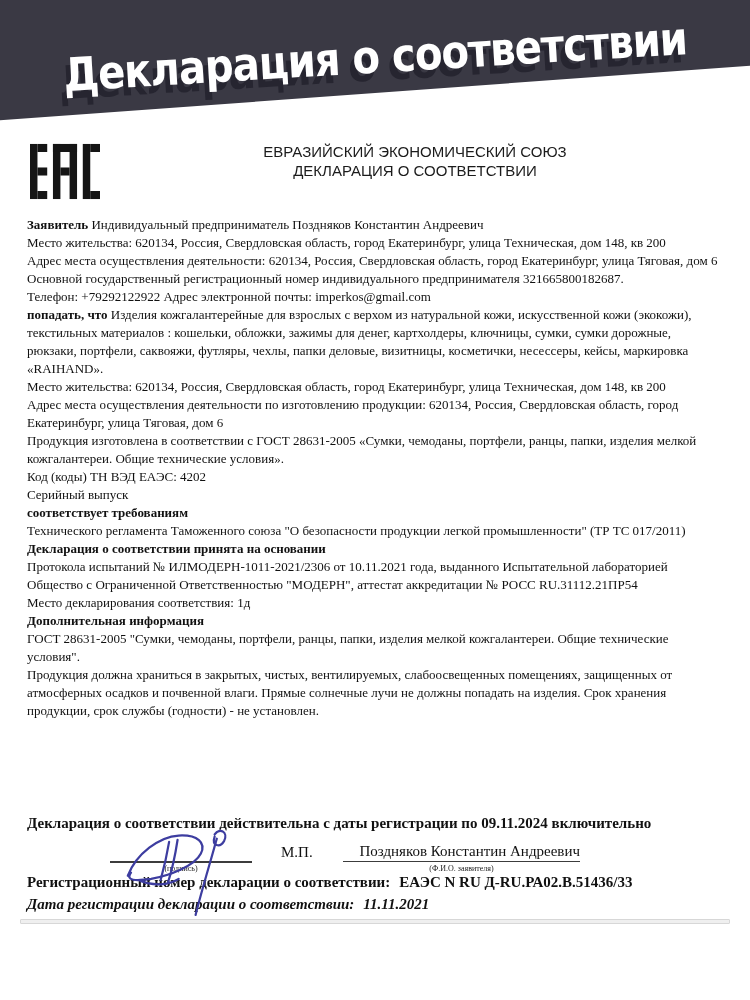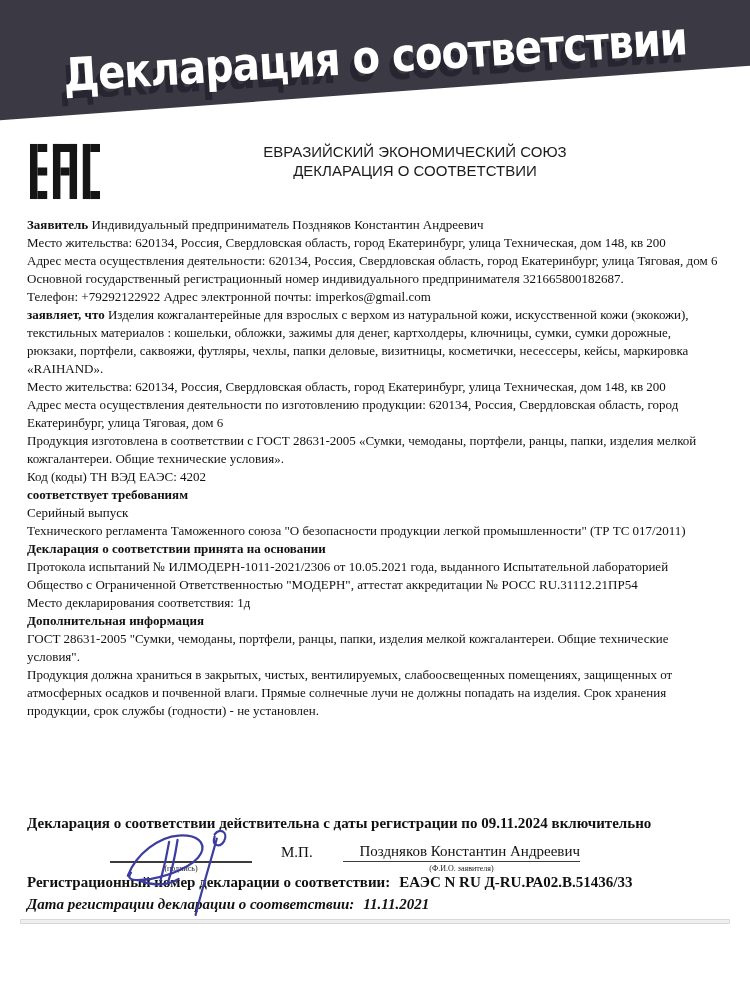--- a/index.html
+++ b/index.html
@@ -96,30 +96,30 @@
     <div>ЕВРАЗИЙСКИЙ ЭКОНОМИЧЕСКИЙ СОЮЗ</div>
     <div>ДЕКЛАРАЦИЯ О СООТВЕТСТВИИ</div>
   </div>
 
   <div class="body-text" id="body-paragraphs">
       <p><b>Заявитель</b> Индивидуальный предприниматель Поздняков Константин Андреевич</p>
       <p>Место жительства: 620134, Россия, Свердловская область, город Екатеринбург, улица Техническая, дом 148, кв 200</p>
       <p>Адрес места осуществления деятельности: 620134, Россия, Свердловская область, город Екатеринбург, улица Тяговая, дом 6</p>
       <p>Основной государственный регистрационный номер индивидуального предпринимателя 321665800182687.</p>
       <p>Телефон: +79292122922 Адрес электронной почты: imperkos@gmail.com</p>
-      <p><b>заявляет, что</b> Изделия кожгалантерейные для взрослых с верхом из натуральной кожи, искусственной кожи (экокожи), текстильных материалов : кошельки, обложки, зажимы для денег, картхолдеры, ключницы, сумки, сумки дорожные, рюкзаки, портфели, саквояжи, футляры, чехлы, папки деловые, визитницы, косметички, несессеры, кейсы, маркировка «RAIHAND».</p>
+      <p><b>попадать, что</b> Изделия кожгалантерейные для взрослых с верхом из натуральной кожи, искусственной кожи (экокожи), текстильных материалов : кошельки, обложки, зажимы для денег, картхолдеры, ключницы, сумки, сумки дорожные, рюкзаки, портфели, саквояжи, футляры, чехлы, папки деловые, визитницы, косметички, несессеры, кейсы, маркировка «RAIHAND».</p>
       <p>Место жительства: 620134, Россия, Свердловская область, город Екатеринбург, улица Техническая, дом 148, кв 200</p>
       <p>Адрес места осуществления деятельности по изготовлению продукции: 620134, Россия, Свердловская область, город Екатеринбург, улица Тяговая, дом 6</p>
       <p>Продукция изготовлена в соответствии с ГОСТ 28631-2005 «Сумки, чемоданы, портфели, ранцы, папки, изделия мелкой кожгалантереи. Общие технические условия».</p>
       <p>Код (коды) ТН ВЭД ЕАЭС: 4202</p>
+      <p>Серийный выпуск</p>
       <p><b>соответствует требованиям</b></p>
-      <p>Серийный выпуск</p>
       <p>Технического регламента Таможенного союза "О безопасности продукции легкой промышленности" (ТР ТС 017/2011)</p>
       <p><b>Декларация о соответствии принята на основании</b></p>
-      <p>Протокола испытаний № ИЛМОДЕРН-1011-2021/2306 от 10.05.2021 года, выданного Испытательной лабораторией Общество с Ограниченной Ответственностью "МОДЕРН", аттестат аккредитации  № РОСС RU.31112.21ПР54</p>
+      <p>Протокола испытаний № ИЛМОДЕРН-1011-2021/2306 от 10.11.2021 года, выданного Испытательной лабораторией Общество с Ограниченной Ответственностью "МОДЕРН", аттестат аккредитации  № РОСС RU.31112.21ПР54</p>
       <p>Место декларирования соответствия: 1д</p>
       <p><b>Дополнительная информация</b></p>
       <p>ГОСТ 28631-2005 "Сумки, чемоданы, портфели, ранцы, папки, изделия мелкой кожгалантереи. Общие технические условия".</p>
       <p>Продукция должна храниться в закрытых, чистых, вентилируемых, слабоосвещенных помещениях, защищенных от атмосферных осадков и почвенной влаги. Прямые солнечные лучи не должны попадать на изделия. Срок хранения продукции, срок службы (годности) - не установлен.</p>
     </div>
 
   <div class="validity">Декларация о соответствии действительна с даты регистрации по 09.11.2024 включительно</div>
 
   <div class="sig-line"></div>
   <div class="sig-caption">(подпись)</div>

